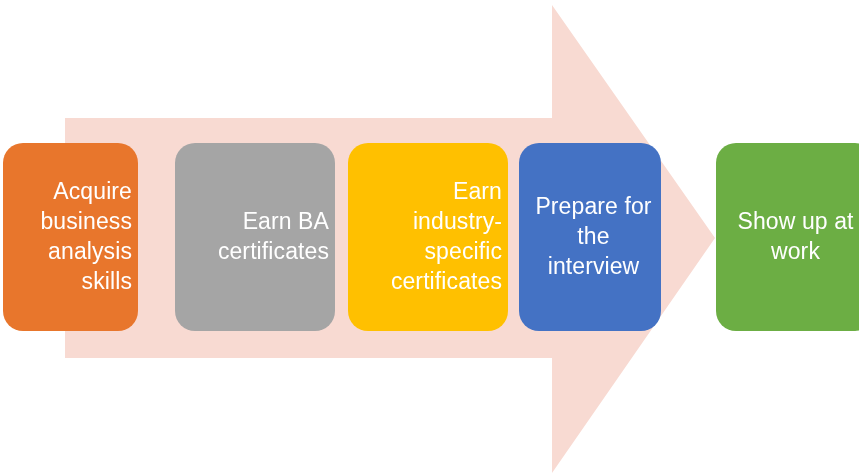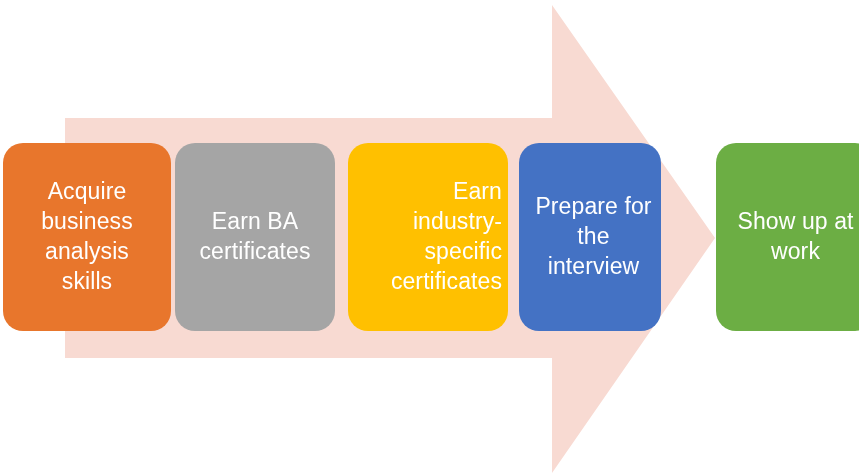--- a/index.html
+++ b/index.html
@@ -48,22 +48,22 @@
     color: #ffffff;
     font-family: "Liberation Sans", sans-serif;
     font-size: 23px;
     line-height: 1.30;
     letter-spacing: 0.1px;
     white-space: pre-line;
     display: block;
     width: 100%;
   }
   
-  #step-0 { left: 3px;   width: 168px; }
-  #step-1 { left: 175px; width: 160px; }
+  #step-0 { left: 3px;   width: 135px; text-align: right; }
+  #step-1 { left: 175px; width: 160px; text-align: right; }
   #step-2 { left: 348px; width: 160px; text-align: right; }
   #step-3 { left: 519px; width: 142px; padding-left: 13px; }
   #step-4 { left: 716px; width: 159px; }
 </style>
 </head>
 <body>
 
 <div id="diagram-canvas">
 
   <svg id="arrow-layer" viewBox="0 0 859 475" width="859" height="475" xmlns="http://www.w3.org/2000/svg">

